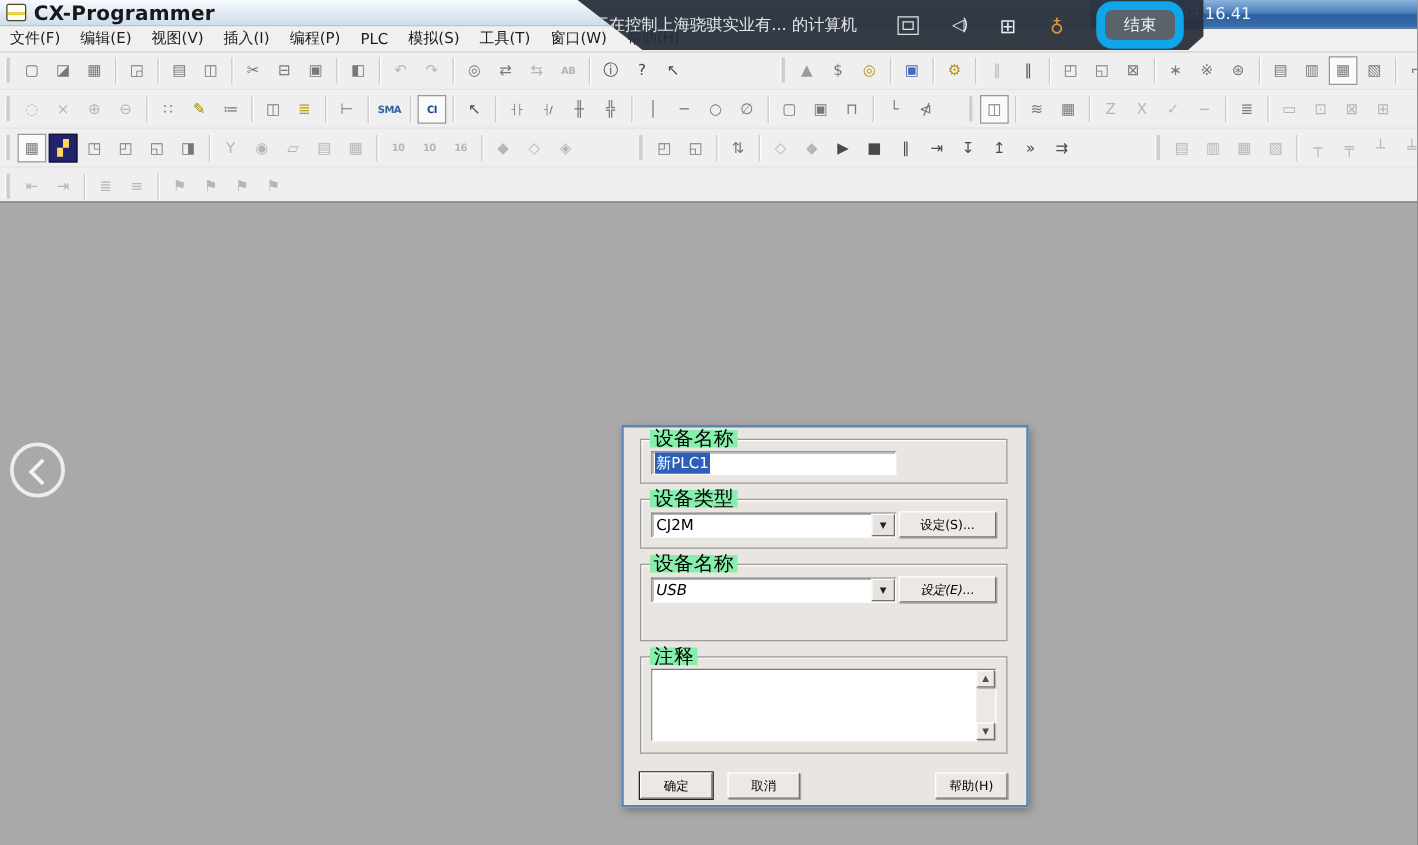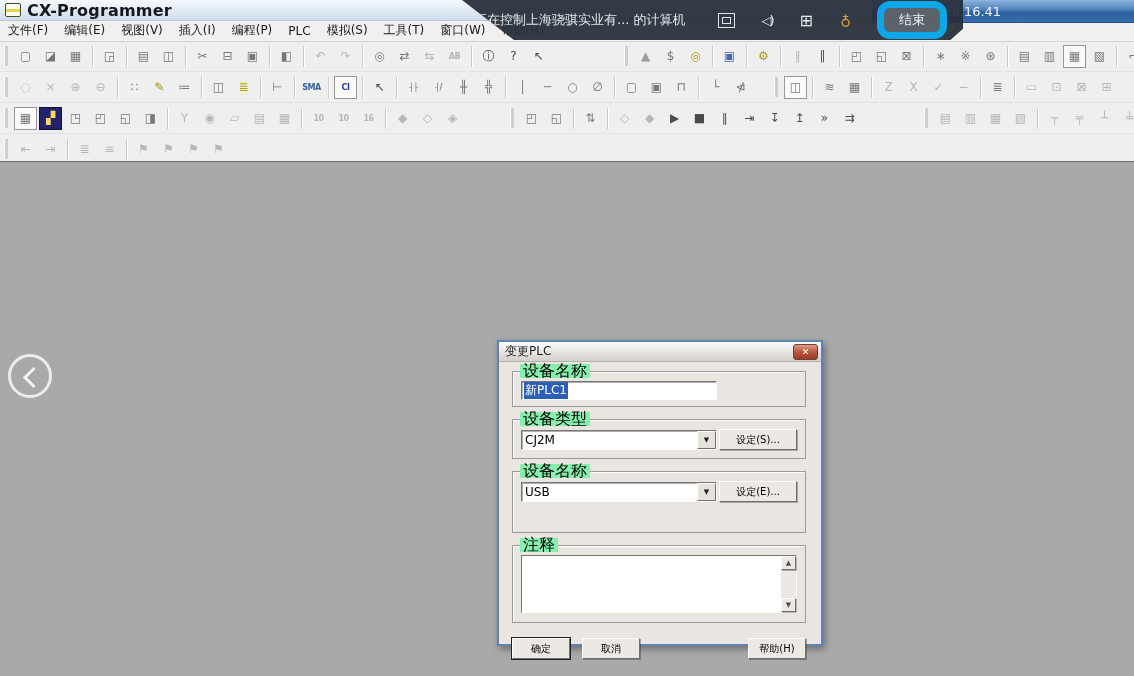--- a/index.html
+++ b/index.html
@@ -335,24 +335,20 @@
       <span class="icon-pin">♀</span>
     </span>
     <span class="end-btn">结束</span>
   </div>
 
   <div class="back-circle">
     <span class="back-chevron"></span>
   </div>
 
   <div class="dialog">
-    <div class="dlg-titlebar">
-      <span class="dlg-title">变更PLC</span>
-      <span class="dlg-close">✕</span>
-    </div>
     <div class="dlg-content">
 
       <div class="group" style="height:34px;">
         <span class="group-label">设备名称</span>
         <div class="g-inner">
           <div class="sunken name-input">
             <span class="sel-text">新PLC1</span>
           </div>
         </div>
       </div>
@@ -363,21 +359,21 @@
           <div class="sunken select">
             <span class="select-value">CJ2M</span>
             <span class="select-arrow">▼</span>
           </div>
           <div class="btn settings-btn">设定(S)...</div>
         </div>
       </div>
 
       <div class="group" style="height:60px;">
         <span class="group-label">设备名称</span>
-        <div class="g-inner" style="padding-bottom:12px;">
+        <div class="g-inner" style="padding-bottom:12px;font-style:italic;">
           <div class="sunken select">
             <span class="select-value">USB</span>
             <span class="select-arrow">▼</span>
           </div>
           <div class="btn settings-btn">设定(E)...</div>
         </div>
       </div>
 
       <div class="group" style="height:76px;margin-bottom:0;">
         <span class="group-label">注释</span>

